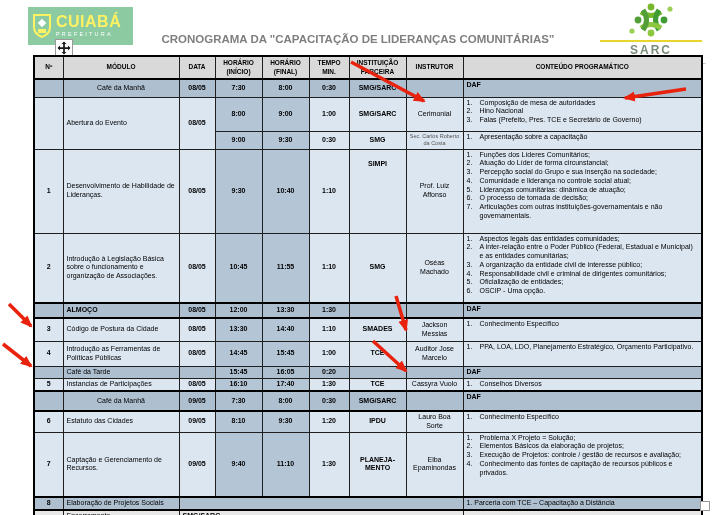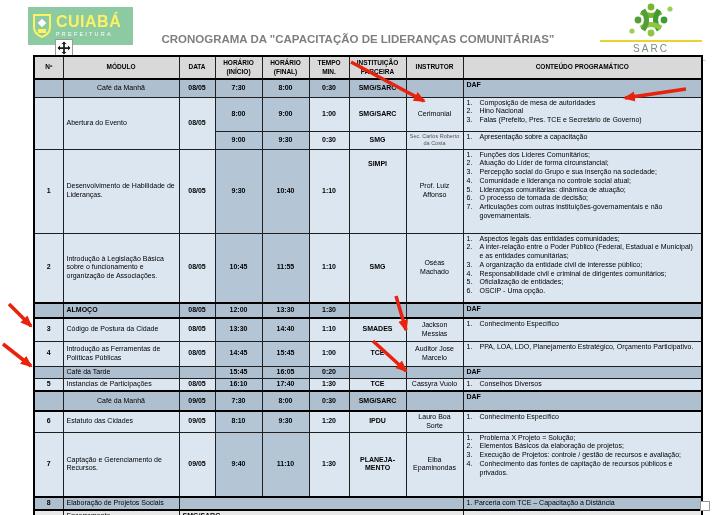--- a/index.html
+++ b/index.html
@@ -11,21 +11,21 @@
         display:flex;align-items:center;gap:4px;padding:2px 4px;box-sizing:border-box;}
   .logo-text{display:flex;flex-direction:column;line-height:1;}
   .logo-city{font-size:16px;font-weight:bold;color:#fdf263;letter-spacing:.5px;}
   .logo-sub{font-size:5.5px;color:#ffffff;letter-spacing:2.2px;margin-top:2px;}
   .move-handle{position:absolute;left:55px;top:39px;width:16px;height:16px;background:#fff;
         border:1px solid #9a9a9a;display:flex;align-items:center;justify-content:center;}
   .page-title{position:absolute;left:142px;top:33px;width:432px;text-align:center;
         font-size:11.5px;font-weight:bold;color:#7f7f7f;}
   .sarc{position:absolute;left:596px;top:1px;width:110px;text-align:center;}
   .sarc-line{height:2px;background:#e8d52e;margin:1px 4px 1px 4px;}
-  .sarc-label{font-size:10px;font-weight:normal;color:#7a8c7a;letter-spacing:2px;}
+  .sarc-label{font-size:12px;font-weight:bold;color:#7a8c7a;letter-spacing:2px;}
   .sarc-tag{height:3px;margin:1px 8px 0 8px;
         background:repeating-linear-gradient(90deg,#e07b39 0 5px,transparent 5px 8px);}
   .sarc-bottom{height:1px;background:#cccccc;margin:2px 0 0 0;}
 
   
   .tbl-wrap{position:absolute;left:33px;top:55px;}
   table{border-collapse:collapse;table-layout:fixed;width:668px;border:2px solid #000;}
   td,th{border:1px solid #1f1f1f;padding:1px 3px;font-size:7px;line-height:1.25;
         overflow:hidden;vertical-align:middle;word-wrap:break-word;}
   th{background:#d9d9d9;font-weight:bold;font-size:6.5px;text-align:center;padding:1px 1px;

